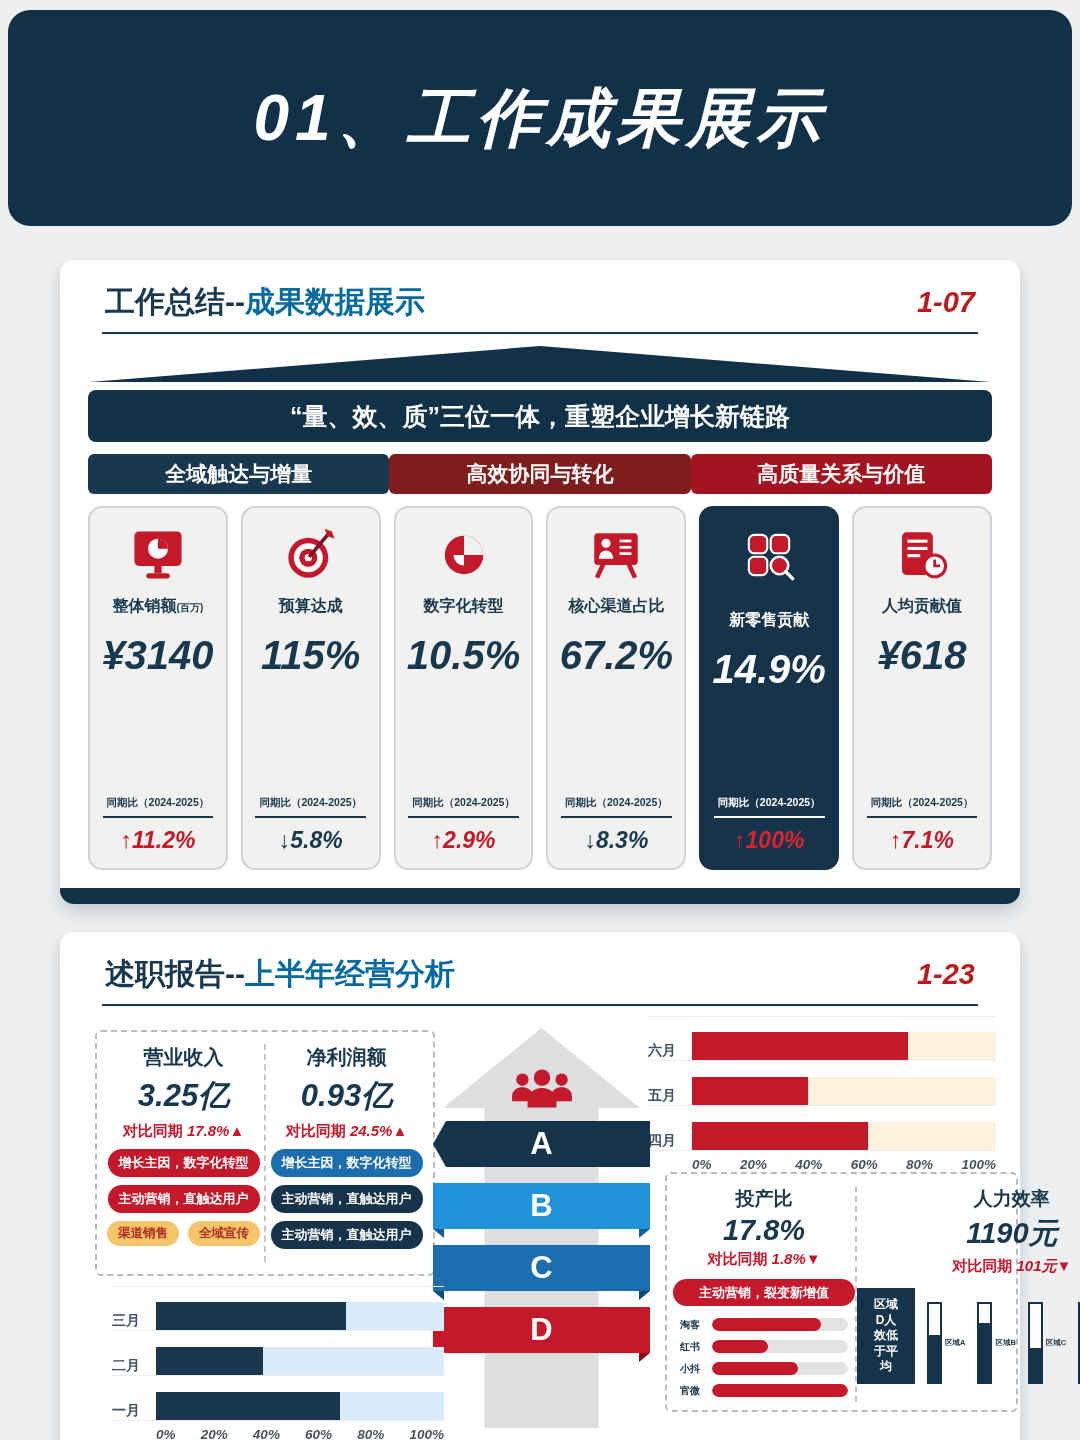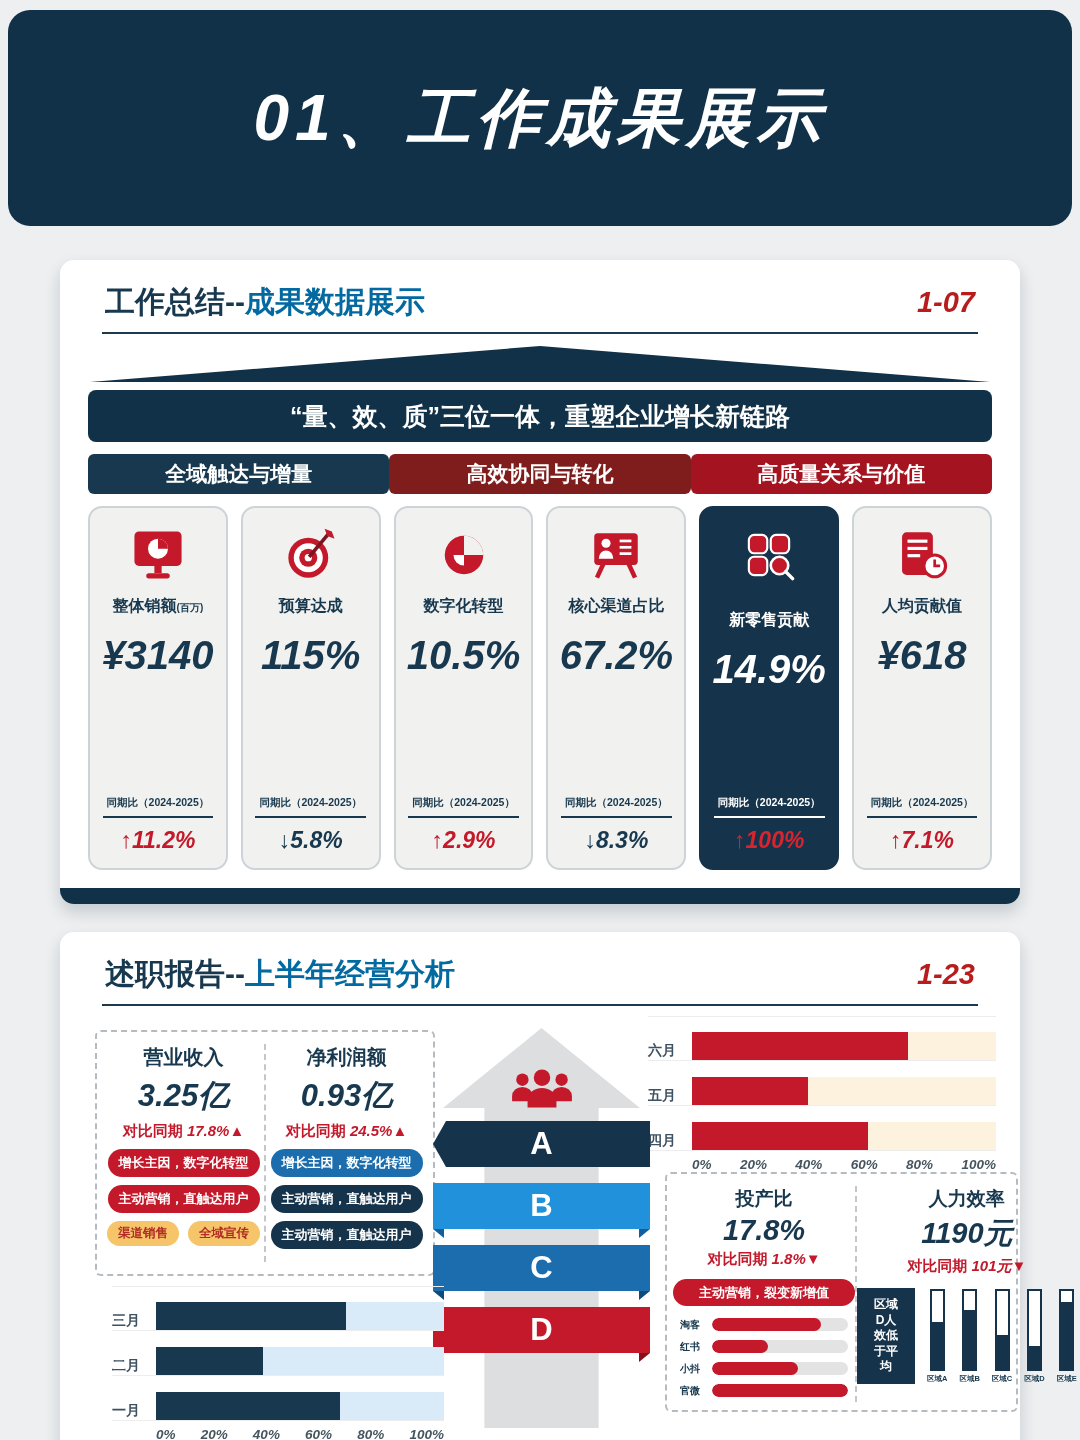--- a/index.html
+++ b/index.html
@@ -155,21 +155,21 @@
   .mini-label { width:26px; font-size:10px; font-weight:bold; color:#17384e; white-space:nowrap; }
   .mini-track { flex:1; height:13px; border-radius:7px; background:#e3e3e3; overflow:hidden; }
   .mini-fill { height:100%; border-radius:7px; background:#c3192b; }
 
   .region-area { display:flex; gap:12px; align-items:flex-end; margin-top:6px; }
   .note-box {
     width:58px; height:96px; background:#15334a; color:#fff;
     display:flex; align-items:center; justify-content:center; padding:4px;
   }
   .note-box span { display:block; width:28px; font-size:12px; font-weight:bold; line-height:1.3; word-break:break-all; text-align:center; }
-  .vbar-wrap { display:flex; flex-direction:column; align-items:center; gap:3px; }
+  .vbar-wrap { display:flex; flex-direction:row; align-items:center; gap:3px; }
   .vbar { width:15px; height:82px; border:2px solid #15334a; background:#fff; position:relative; }
   .vbar-fill { position:absolute; bottom:0; left:0; right:0; background:#15334a; }
   .vbar-label { font-size:7.5px; font-weight:bold; color:#17384e; white-space:nowrap; }
 </style>
 </head>
 <body>
 
 <div class="top-banner">
   <h1>01、工作成果展示</h1>
 </div>

